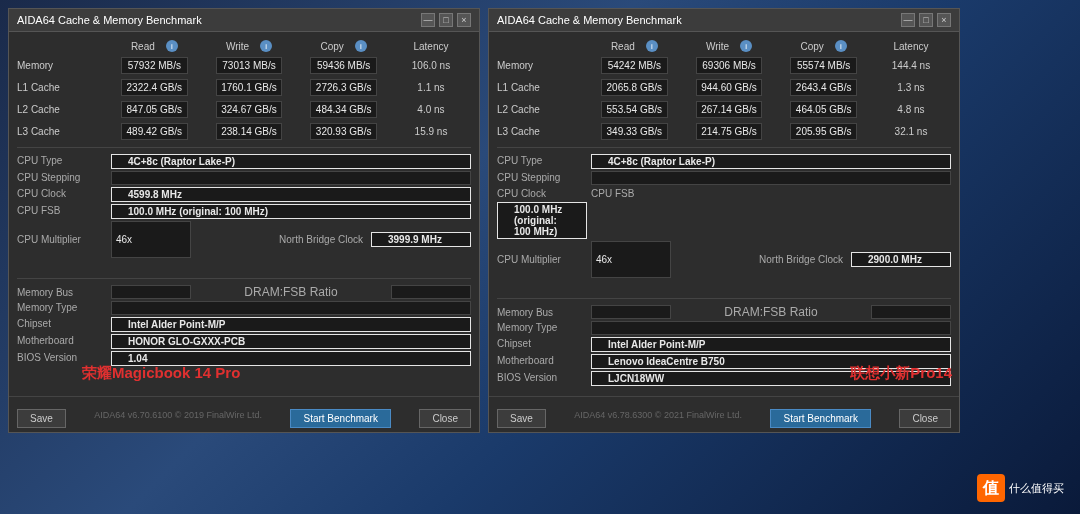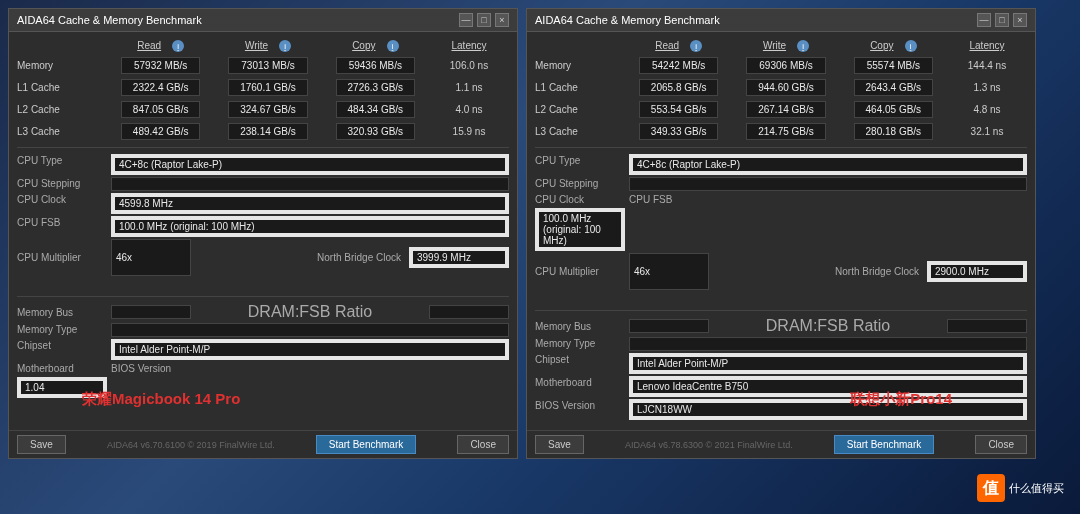--- a/index.html
+++ b/index.html
@@ -12,21 +12,21 @@
       color: #ddd;
       overflow: hidden;
       display: flex;
       align-items: flex-start;
       justify-content: center;
       gap: 8px;
       padding: 8px;
     }
 
     .benchmark-window {
-      width: 510px;
+      width: 472px;
       background: #2d2d2d;
       border: 1px solid #555;
       display: flex;
       flex-direction: column;
     }
 
     .title-bar {
       background: #3c3c3c;
       padding: 4px 8px;
       display: flex;
@@ -70,23 +70,23 @@
       display: grid;
       grid-template-columns: 90px 1fr 1fr 1fr 80px;
       margin-bottom: 4px;
       text-align: center;
     }
 
     .bench-header .col-label {
       color: #ccc;
       font-size: 10px;
       display: flex;
+      align-items: center;
       justify-content: center;
       gap: 11px;
-      text-decoration: underline;
     }
 
     .info-icon {
       width: 12px;
       height: 12px;
       background: #5a8fc4;
       border-radius: 50%;
       display: inline-flex;
       align-items: center;
       justify-content: center;
@@ -141,24 +141,25 @@
 
     .info-label {
       color: #aaa;
       font-size: 10px;
       padding: 1px 0;
       white-space: nowrap;
     }
 
     .info-value-box {
       background: #1a1a1a;
-      border: 4px solid #e5e5e5;
-      padding: 1px 4px;
+      border: 1px solid #e5e5e5;
+      padding: 1px 16px;
       color: #e8e8e8;
       font-size: 10px;
+      font-weight: bold;
     }
 
     .info-value-empty {
       background: #1a1a1a;
       border: 1px solid #444;
       padding: 1px 4px;
       color: #e8e8e8;
       font-size: 10px;
       min-height: 14px;
     }
@@ -189,21 +190,21 @@
     .membus-row {
       display: grid;
       grid-template-columns: 90px 80px 1fr 80px;
       gap: 2px 4px;
       align-items: center;
       margin-bottom: 2px;
     }
 
     .dram-label {
       color: #aaa;
-      font-size: 16px;
+      font-size: 12px;
       text-align: center;
     }
 
     .footer-bar {
       display: flex;
       justify-content: space-between;
       align-items: center;
       padding: 4px 8px;
       border-top: 1px solid #444;
       background: #2d2d2d;
@@ -214,20 +215,21 @@
       font-size: 9px;
     }
 
     .footer-btn {
       background: #3c3c3c;
       border: 1px solid #666;
       color: #ccc;
       font-size: 10px;
       padding: 3px 12px;
       cursor: pointer;
+      margin-top: 8px;
     }
 
     .footer-btn.primary {
       background: #2a6a9a;
       border-color: #4a8ac4;
       color: #fff;
     }
 
     .windows-container {
       display: flex;
@@ -332,20 +334,21 @@
         <div class="dram-label">DRAM:FSB Ratio</div>
         <div class="info-value-empty"></div>
       </div>
 
       <div class="info-section">
         <div class="info-label">Memory Type</div>
         <div class="info-value-empty"></div>
         <div class="info-label">Chipset</div>
         <div class="info-value-box">Intel Alder Point-M/P</div>
         <div class="info-label">Motherboard</div>
+        <div class="info-value-box">HONOR GLO-GXXX-PCB</div>
         <div class="info-label">BIOS Version</div>
         <div class="info-value-box">1.04</div>
       </div>
 
     </div>
 
     <div class="footer-bar">
       <button class="footer-btn">Save</button>
       <span class="footer-text">AIDA64 v6.70.6100 © 2019 FinalWire Ltd.</span>
       <button class="footer-btn primary">Start Benchmark</button>
@@ -407,21 +410,21 @@
         <div class="value-box">553.54 GB/s</div>
         <div class="value-box">267.14 GB/s</div>
         <div class="value-box">464.05 GB/s</div>
         <div class="latency-val">4.8 ns</div>
       </div>
 
       <div class="bench-row">
         <div class="row-label">L3 Cache</div>
         <div class="value-box">349.33 GB/s</div>
         <div class="value-box">214.75 GB/s</div>
-        <div class="value-box">280.18 GB/s</div>
+        <div class="value-box">205.95 GB/s</div>
         <div class="latency-val">32.1 ns</div>
       </div>
 
       <hr class="divider">
 
       <div class="info-section">
         <div class="info-label">CPU Type</div>
         <div class="info-value-box">4C+8c  (Raptor Lake-P)</div>
         <div class="info-label">CPU Stepping</div>
         <div class="info-value-empty"></div>

